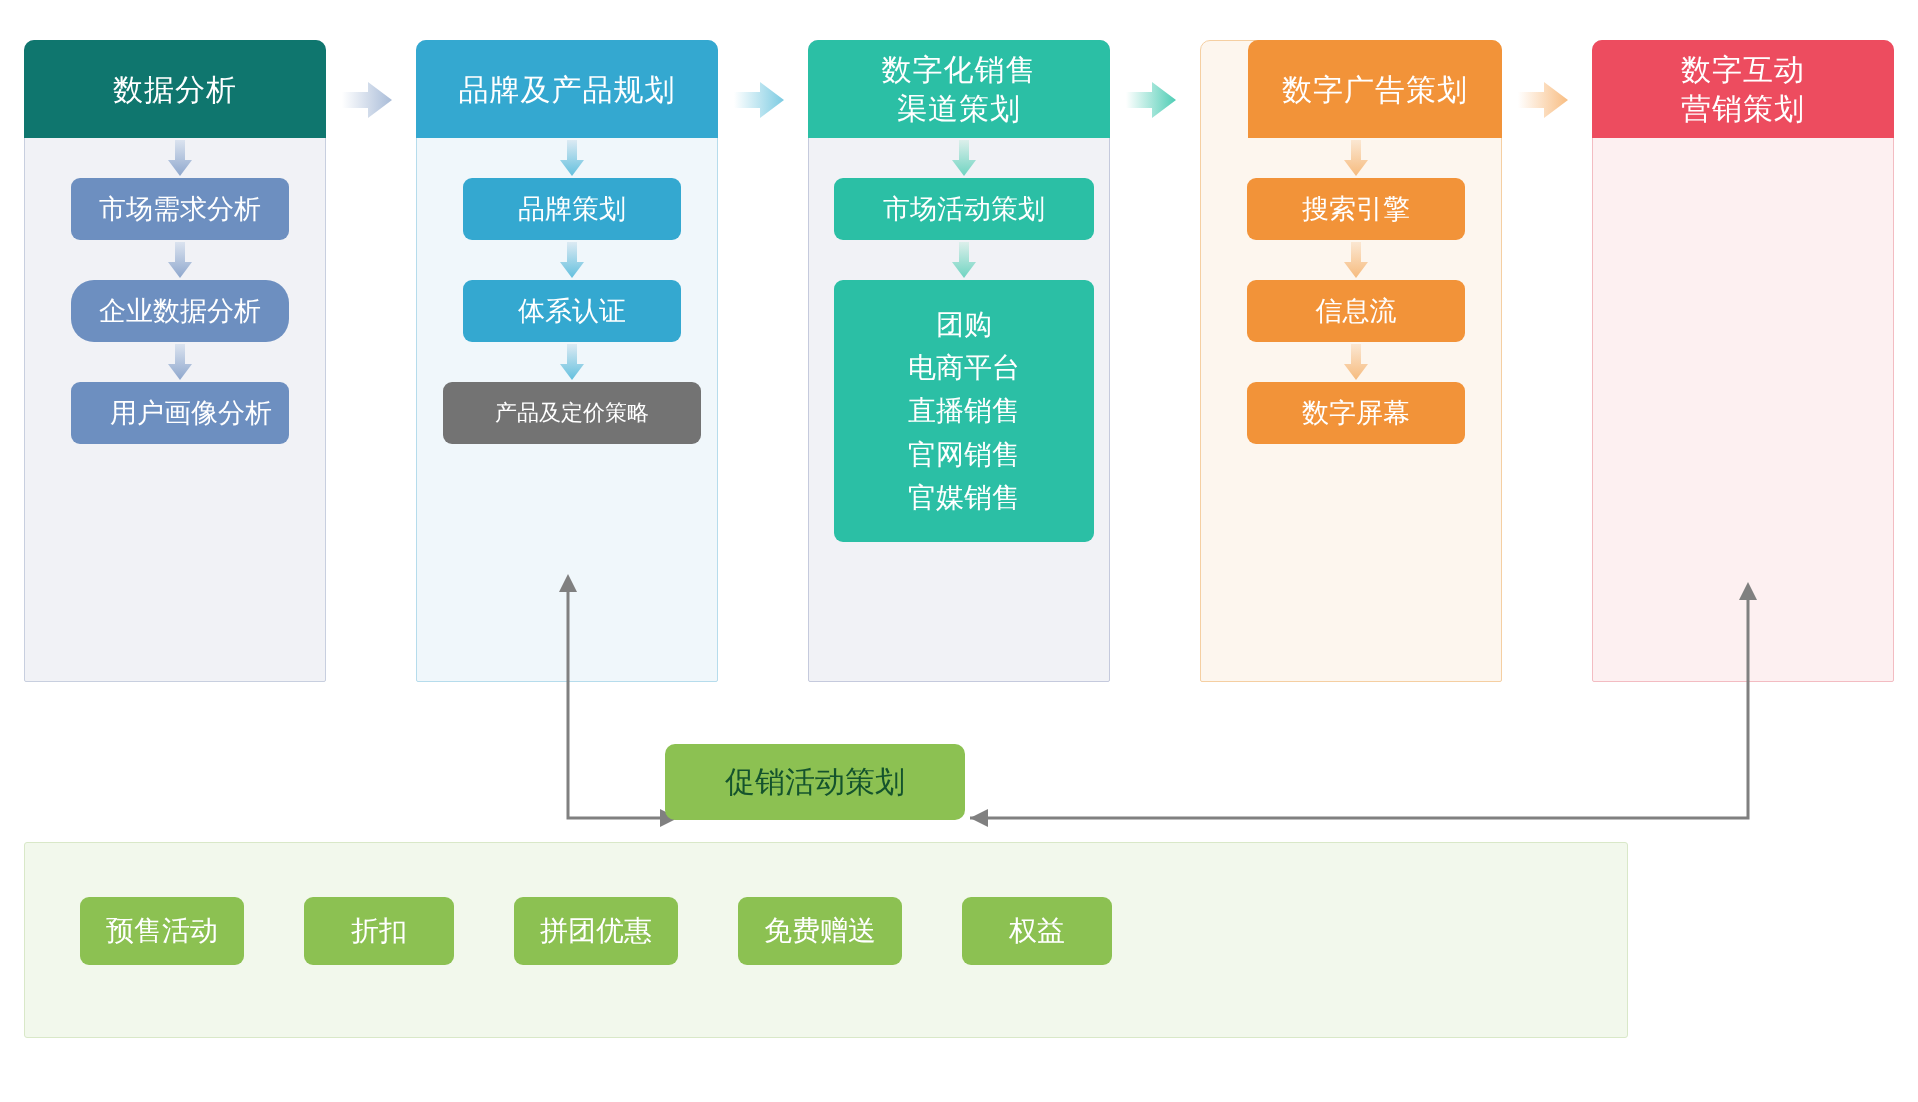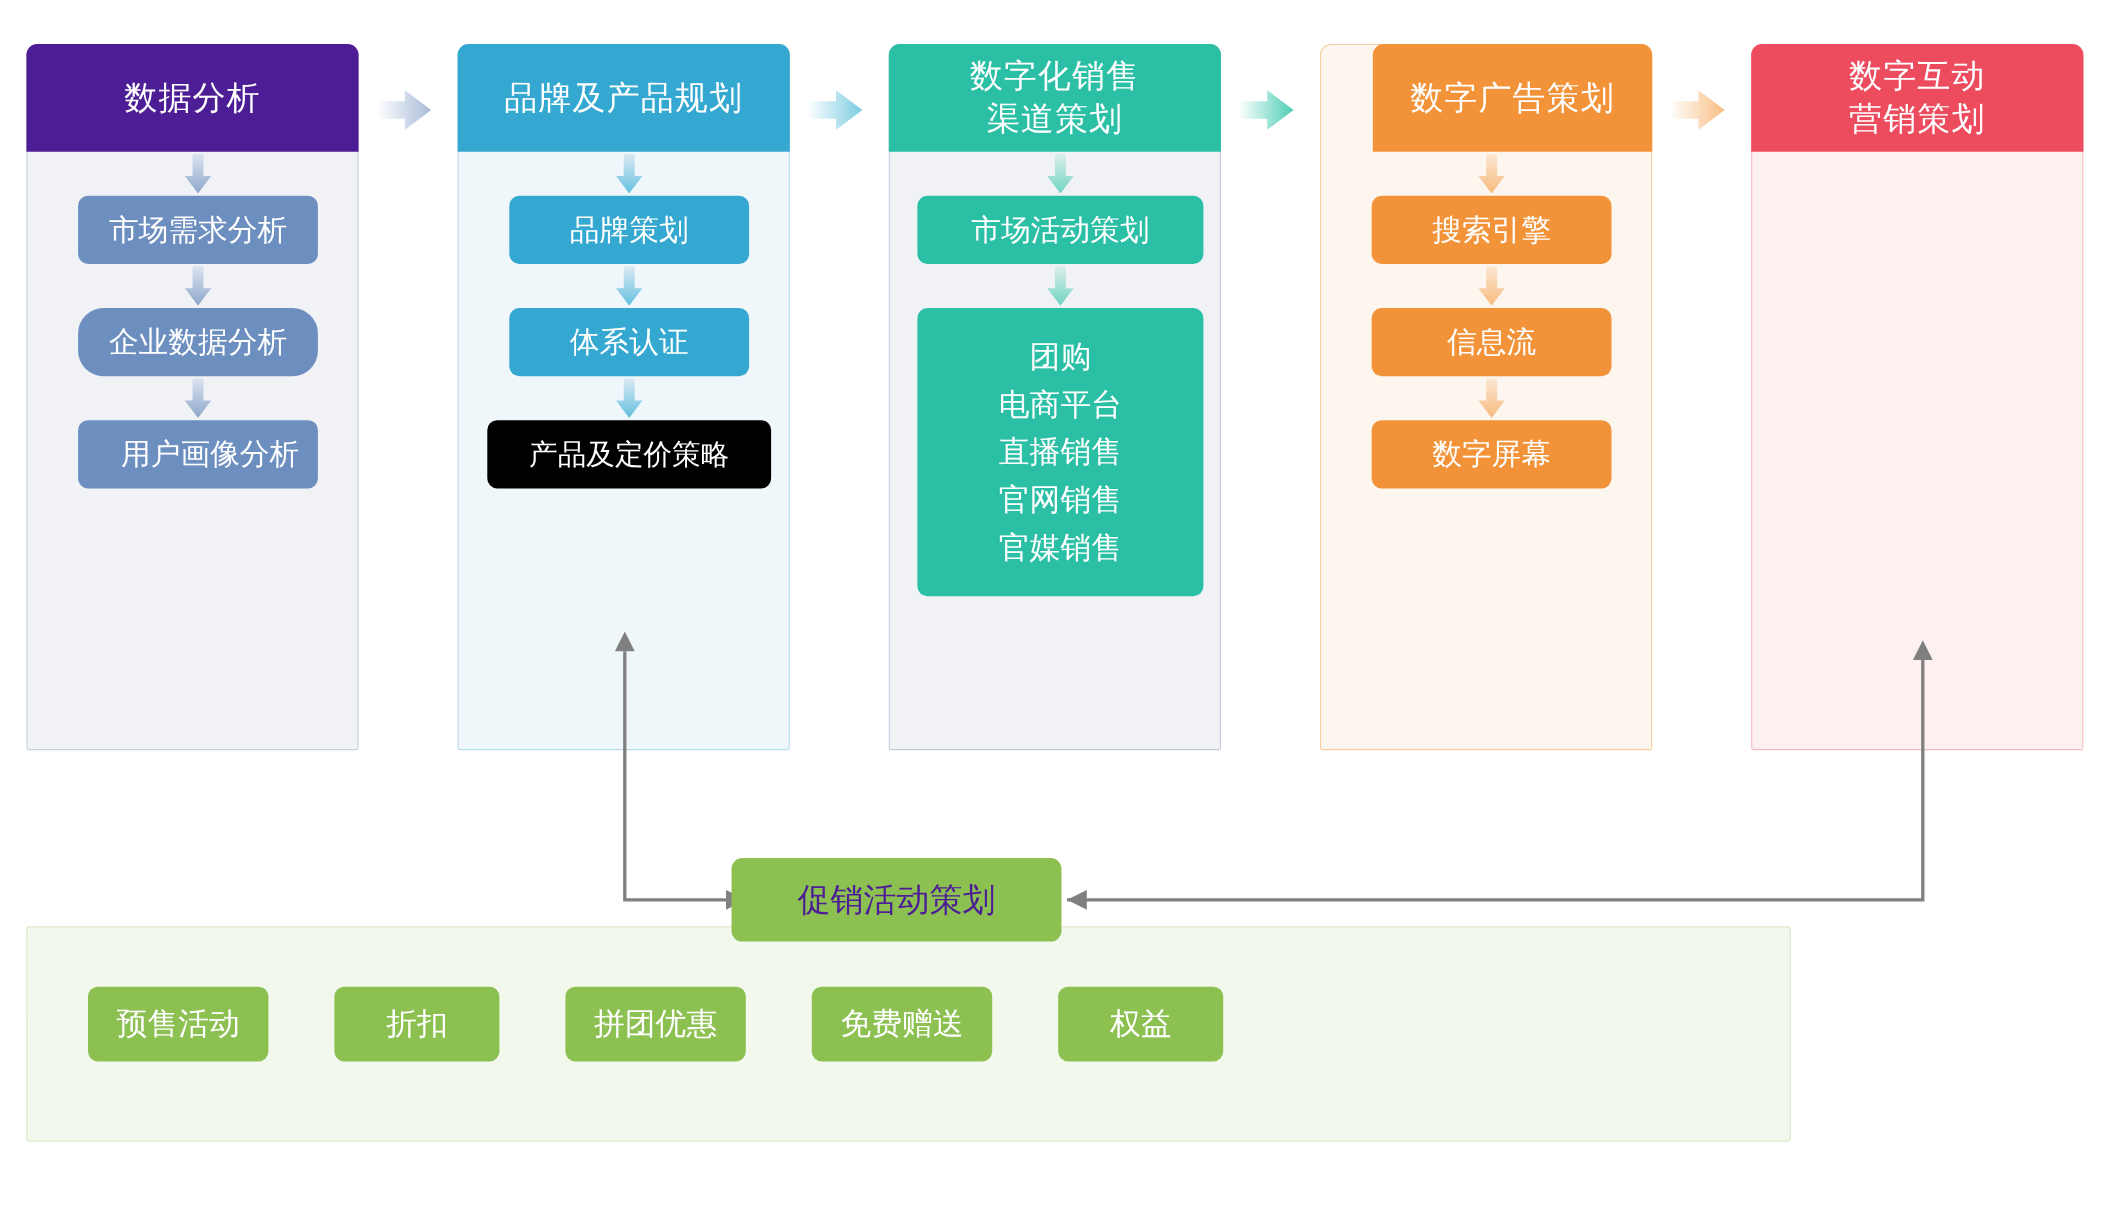--- a/index.html
+++ b/index.html
@@ -100,41 +100,41 @@
     background: #8cc152;
     color: #ffffff;
     font-size: 28px;
     display: flex;
     align-items: center;
     justify-content: center;
     box-sizing: border-box;
   }
   #promo-node {
     position: absolute;
-    left: 665px; top: 780px;
+    left: 665px; top: 744px;
     width: 300px; height: 76px;
     border-radius: 10px;
     background: #8cc152;
-    color: #4c1d95;
+    color: #14532d;
     font-size: 30px;
     display: flex;
     align-items: center;
     justify-content: center;
     z-index: 5;
   }
   svg#links { position: absolute; left:0; top:0; width:1918px; height:1102px; pointer-events:none; }
 </style>
 </head>
 <body>
 
 <div id="stage">
 
   <div class="col" id="col-0" style="left:24px;">
     <div class="col-panel" style="background:#f1f2f6;border-color:#c8cfdf;height:642px;"></div>
-    <div class="col-head" style="background:#4c1d95;font-family:Liberation Serif, serif;">数据分析</div>
+    <div class="col-head" style="background:#0f766e;font-family:Liberation Serif, serif;">数据分析</div>
     <div class="col-body" style="position:relative;z-index:2;">
       <svg class="v-arrow" viewBox="0 0 30 40">
         <defs>
             <linearGradient id="g0" x1="0" y1="0" x2="0" y2="1">
           <stop offset="0" stop-color="#dbe3ef"></stop>
               <stop offset="1" stop-color="#8ea7cd"></stop>
         </linearGradient>
           </defs>
         <path d="M10 2 h10 v20 h7 l-12 16 l-12 -16 h7 z" fill="url(#g0)"></path>
       </svg>
@@ -164,21 +164,21 @@
         <path d="M10 2 h10 v20 h7 l-12 16 l-12 -16 h7 z" fill="url(#g1)"></path>
       </svg>
       <div class="node" style="background:#34a8d0;">品牌策划</div>
       <svg class="v-arrow" viewBox="0 0 30 40">
         <path d="M10 2 h10 v20 h7 l-12 16 l-12 -16 h7 z" fill="url(#g1)"></path>
       </svg>
       <div class="node" style="background:#34a8d0;">体系认证</div>
       <svg class="v-arrow" viewBox="0 0 30 40">
         <path d="M10 2 h10 v20 h7 l-12 16 l-12 -16 h7 z" fill="url(#g1)"></path>
       </svg>
-      <div class="node" style="background:#000000;width:258px;font-size:26px;">产品及定价策略</div>
+      <div class="node" style="background:#737373;width:258px;font-size:22px;">产品及定价策略</div>
     </div>
   </div>
 
   <div class="col" id="col-2" style="left:808px;">
     <div class="col-panel" style="background:#f1f2f6;border-color:#c5cadd;height:642px;"></div>
     <div class="col-head" style="background:#2bbfa5;">数字化销售
 渠道策划</div>
     <div class="col-body" style="position:relative;z-index:2;">
       <svg class="v-arrow" viewBox="0 0 30 40">
         <defs>

